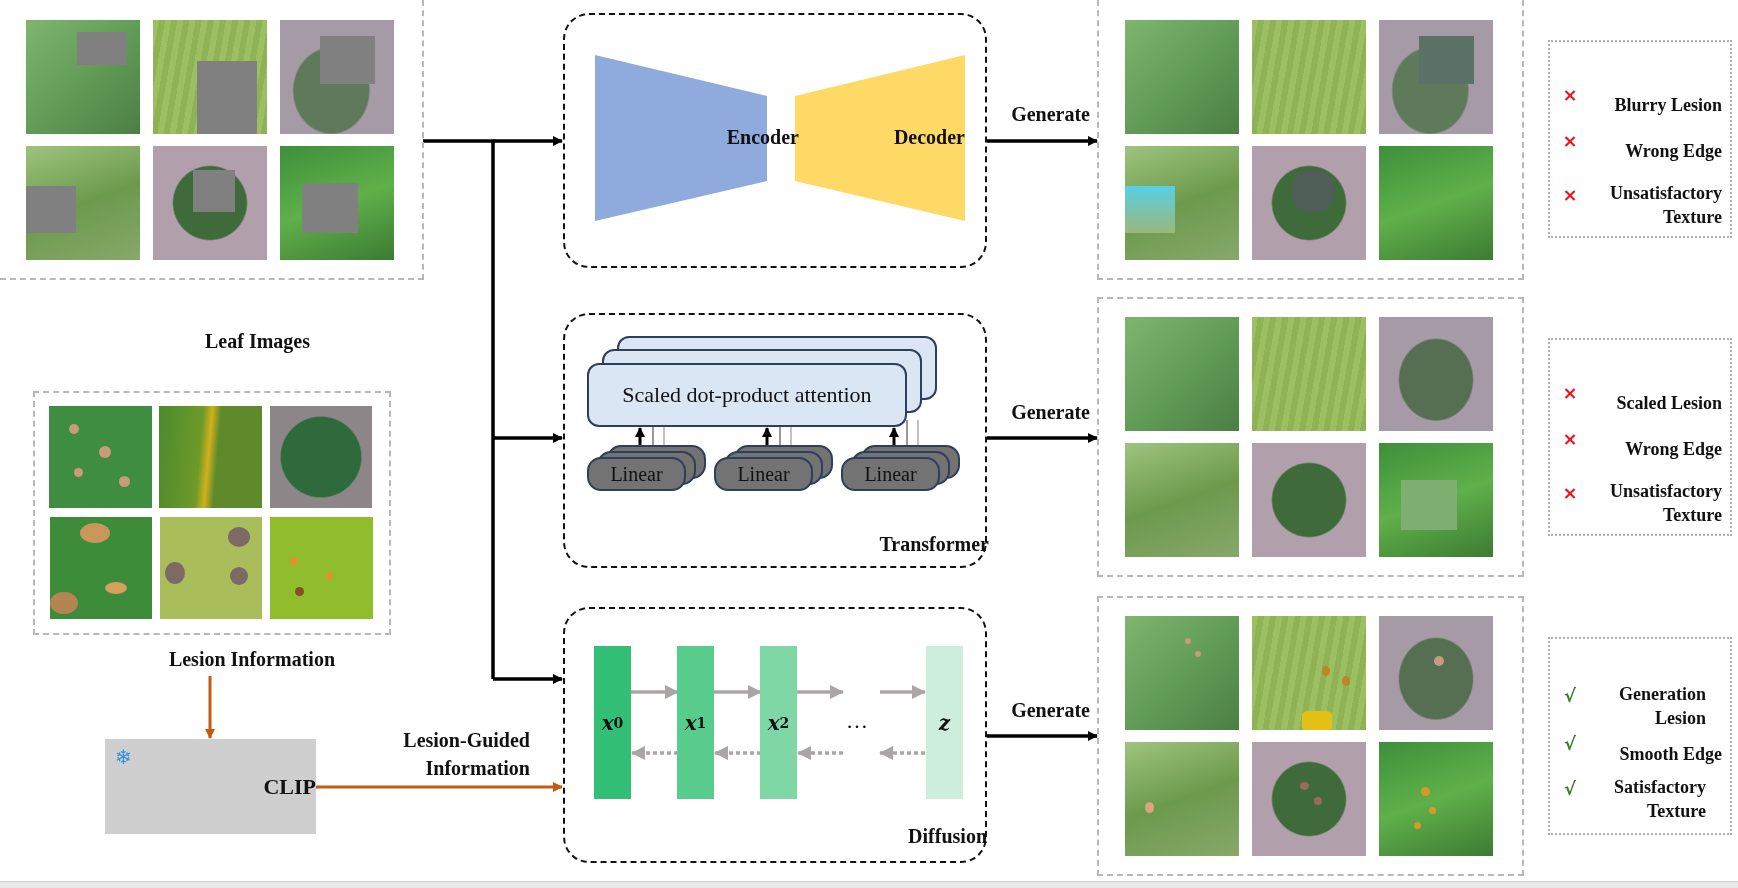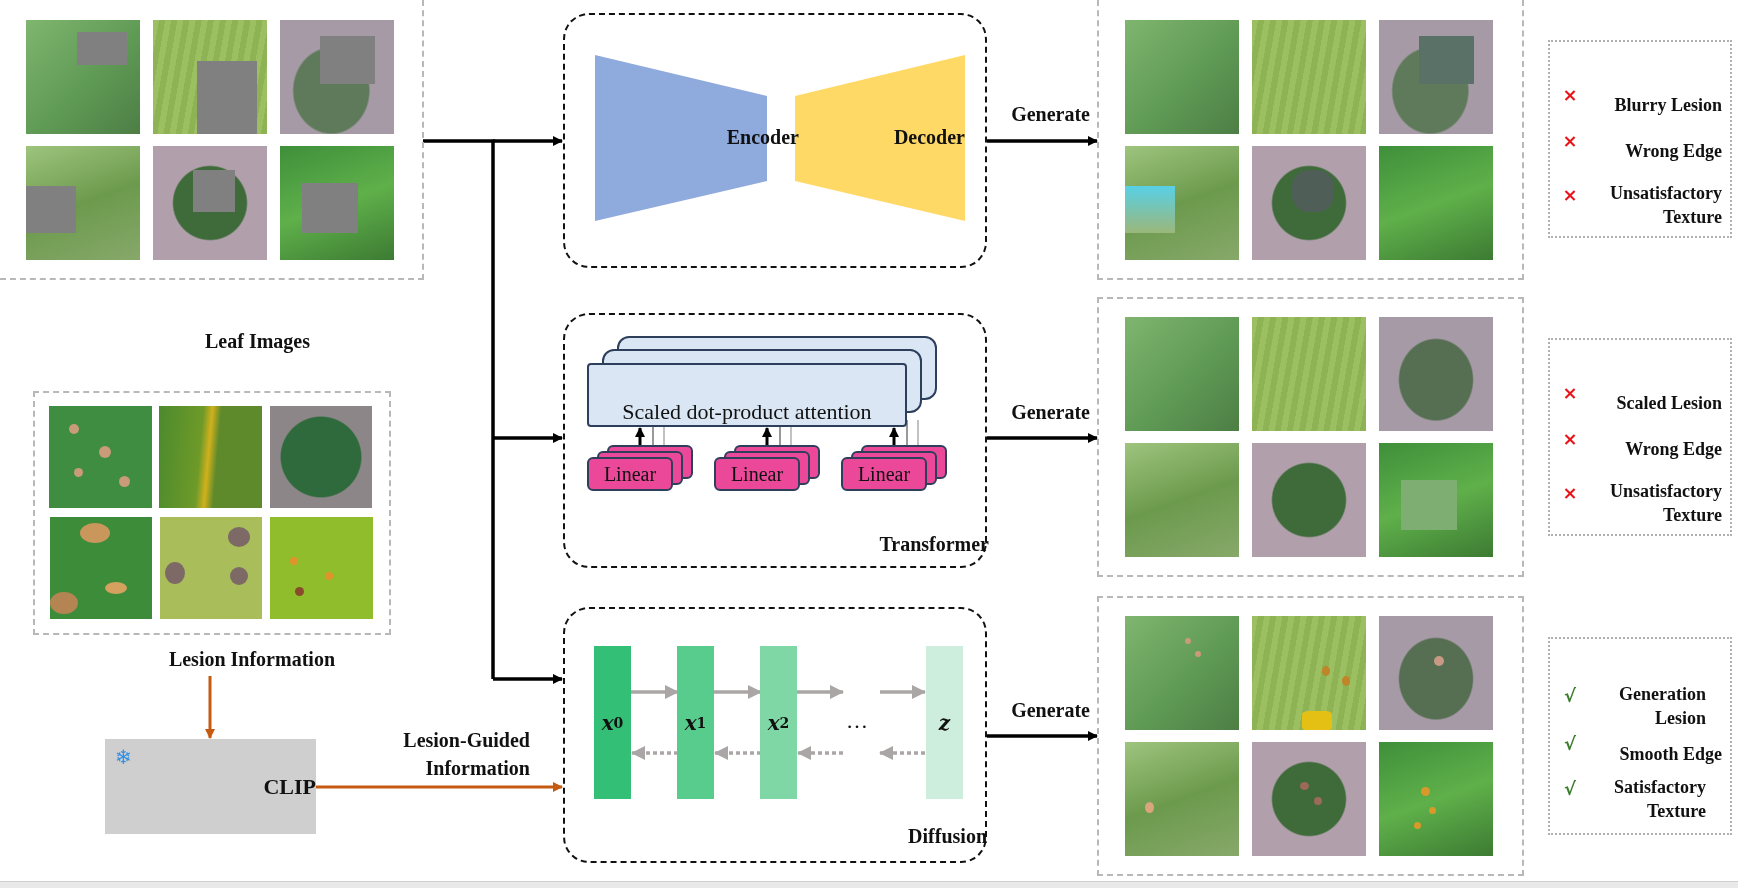--- a/index.html
+++ b/index.html
@@ -12,21 +12,21 @@
   .label { font-size:20px; font-weight:bold; text-align:right; white-space:nowrap; }
   .leaf { position:absolute; width:114px; height:114px; overflow:hidden; }
   .mask { position:absolute; background:#808080; }
   .lesion-spot { position:absolute; border-radius:50%; }
   .crit { position:absolute; left:0; width:100%; display:flex; align-items:center; font-size:18px; font-weight:bold; }
   .crit .mark { width:40px; text-align:center; font-family:"DejaVu Sans", sans-serif; font-size:18px; }
   .crit .txt { flex:1; text-align:right; line-height:24px; padding-right:8px;margin-top:21px; }
   .x-mark { color:#e8141a; }
   .check-mark { color:#3a7d2a; }
   .linear-stack { position:absolute; width:104px; height:40px; }
-  .linear-stack .card { position:absolute; width:86px; height:34px; background:#ec4899; border:2px solid #2e3f5c; border-radius:6px; box-sizing:border-box; }
+  .linear-stack .card { position:absolute; width:99px; height:34px; background:#737373; border:2px solid #2e3f5c; border-radius:14px; box-sizing:border-box; }
   .linear-stack .front { font-family:"Liberation Serif", serif; font-size:20px; text-align:center; line-height:30px; }
   .diff-bar { position:absolute; width:37px; height:153px; display:flex; align-items:center; justify-content:center;
               font-family:"DejaVu Serif", serif; font-style:italic; font-weight:bold; font-size:20px; color:#111; }
   .diff-bar sub { font-style:normal; font-size:14px; }
 </style>
 </head>
 <body>
 
 <svg class="abs" style="left:0;top:0" width="1738" height="888">
   <defs>
@@ -144,21 +144,21 @@
     <polygon points="230,81 400,40 400,206 230,166" fill="#ffd966"></polygon>
   </svg>
   <div class="abs label" style="left:30px;top:111px;width:204px;">Encoder</div>
   <div class="abs label" style="left:230px;top:111px;width:170px;">Decoder</div>
 </div>
 
 <div class="abs module" style="left:563px;top:313px;width:424px;height:255px;">
 
   <div class="abs" style="left:52px;top:21px;width:320px;height:64px;background:#dbe6f5;border:2px solid #2e3f5c;border-radius:12px;box-sizing:border-box;"></div>
   <div class="abs" style="left:37px;top:34px;width:320px;height:64px;background:#dbe6f5;border:2px solid #2e3f5c;border-radius:12px;box-sizing:border-box;"></div>
-  <div class="abs" style="left:22px;top:48px;width:320px;height:64px;background:#dbe6f5;border:2px solid #2e3f5c;border-radius:4px;box-sizing:border-box;display:flex;align-items:flex-end;justify-content:center;">
+  <div class="abs" style="left:22px;top:48px;width:320px;height:64px;background:#dbe6f5;border:2px solid #2e3f5c;border-radius:12px;box-sizing:border-box;display:flex;align-items:center;justify-content:center;">
     <span style="font-size:22px;">Scaled dot-product attention</span>
   </div>
 
   <div class="linear-stack" style="left:22px;top:142px;">
     <div class="card" style="left:20px;top:-12px;"></div>
     <div class="card" style="left:10px;top:-6px;"></div>
     <div class="card front" style="left:0;top:0;">Linear</div>
   </div>
   <div class="linear-stack" style="left:149px;top:142px;">
     <div class="card" style="left:20px;top:-12px;"></div>

